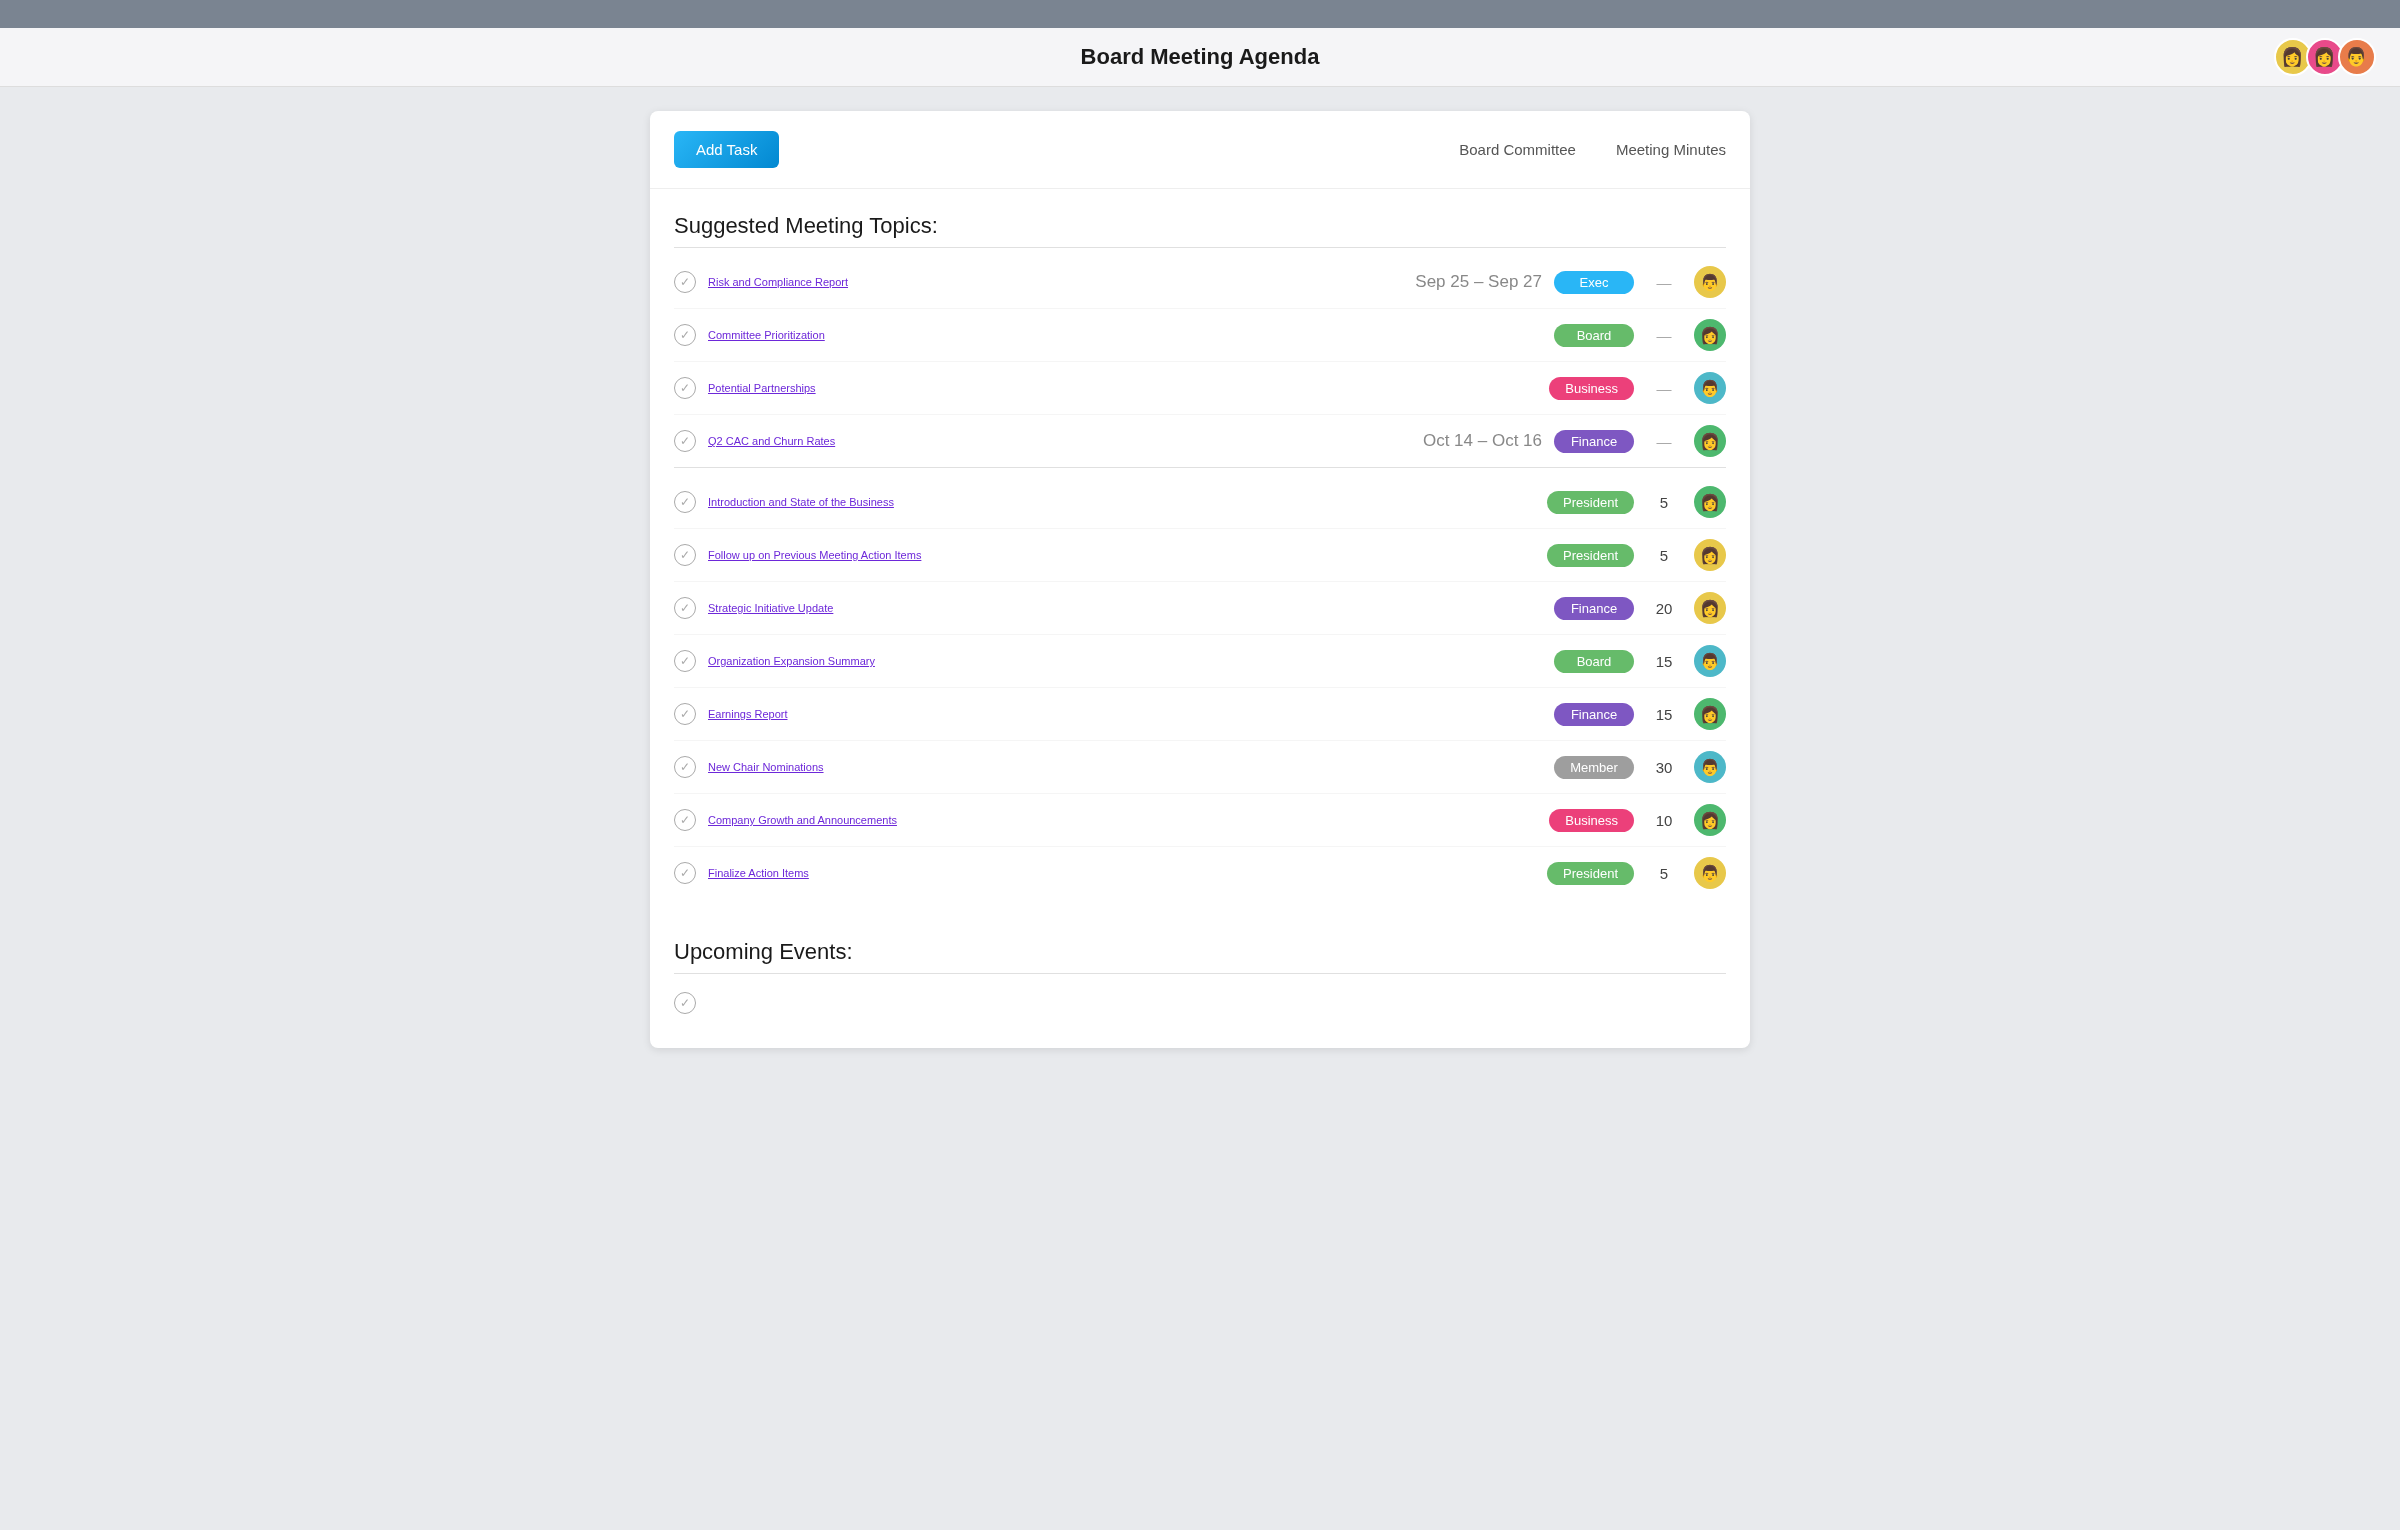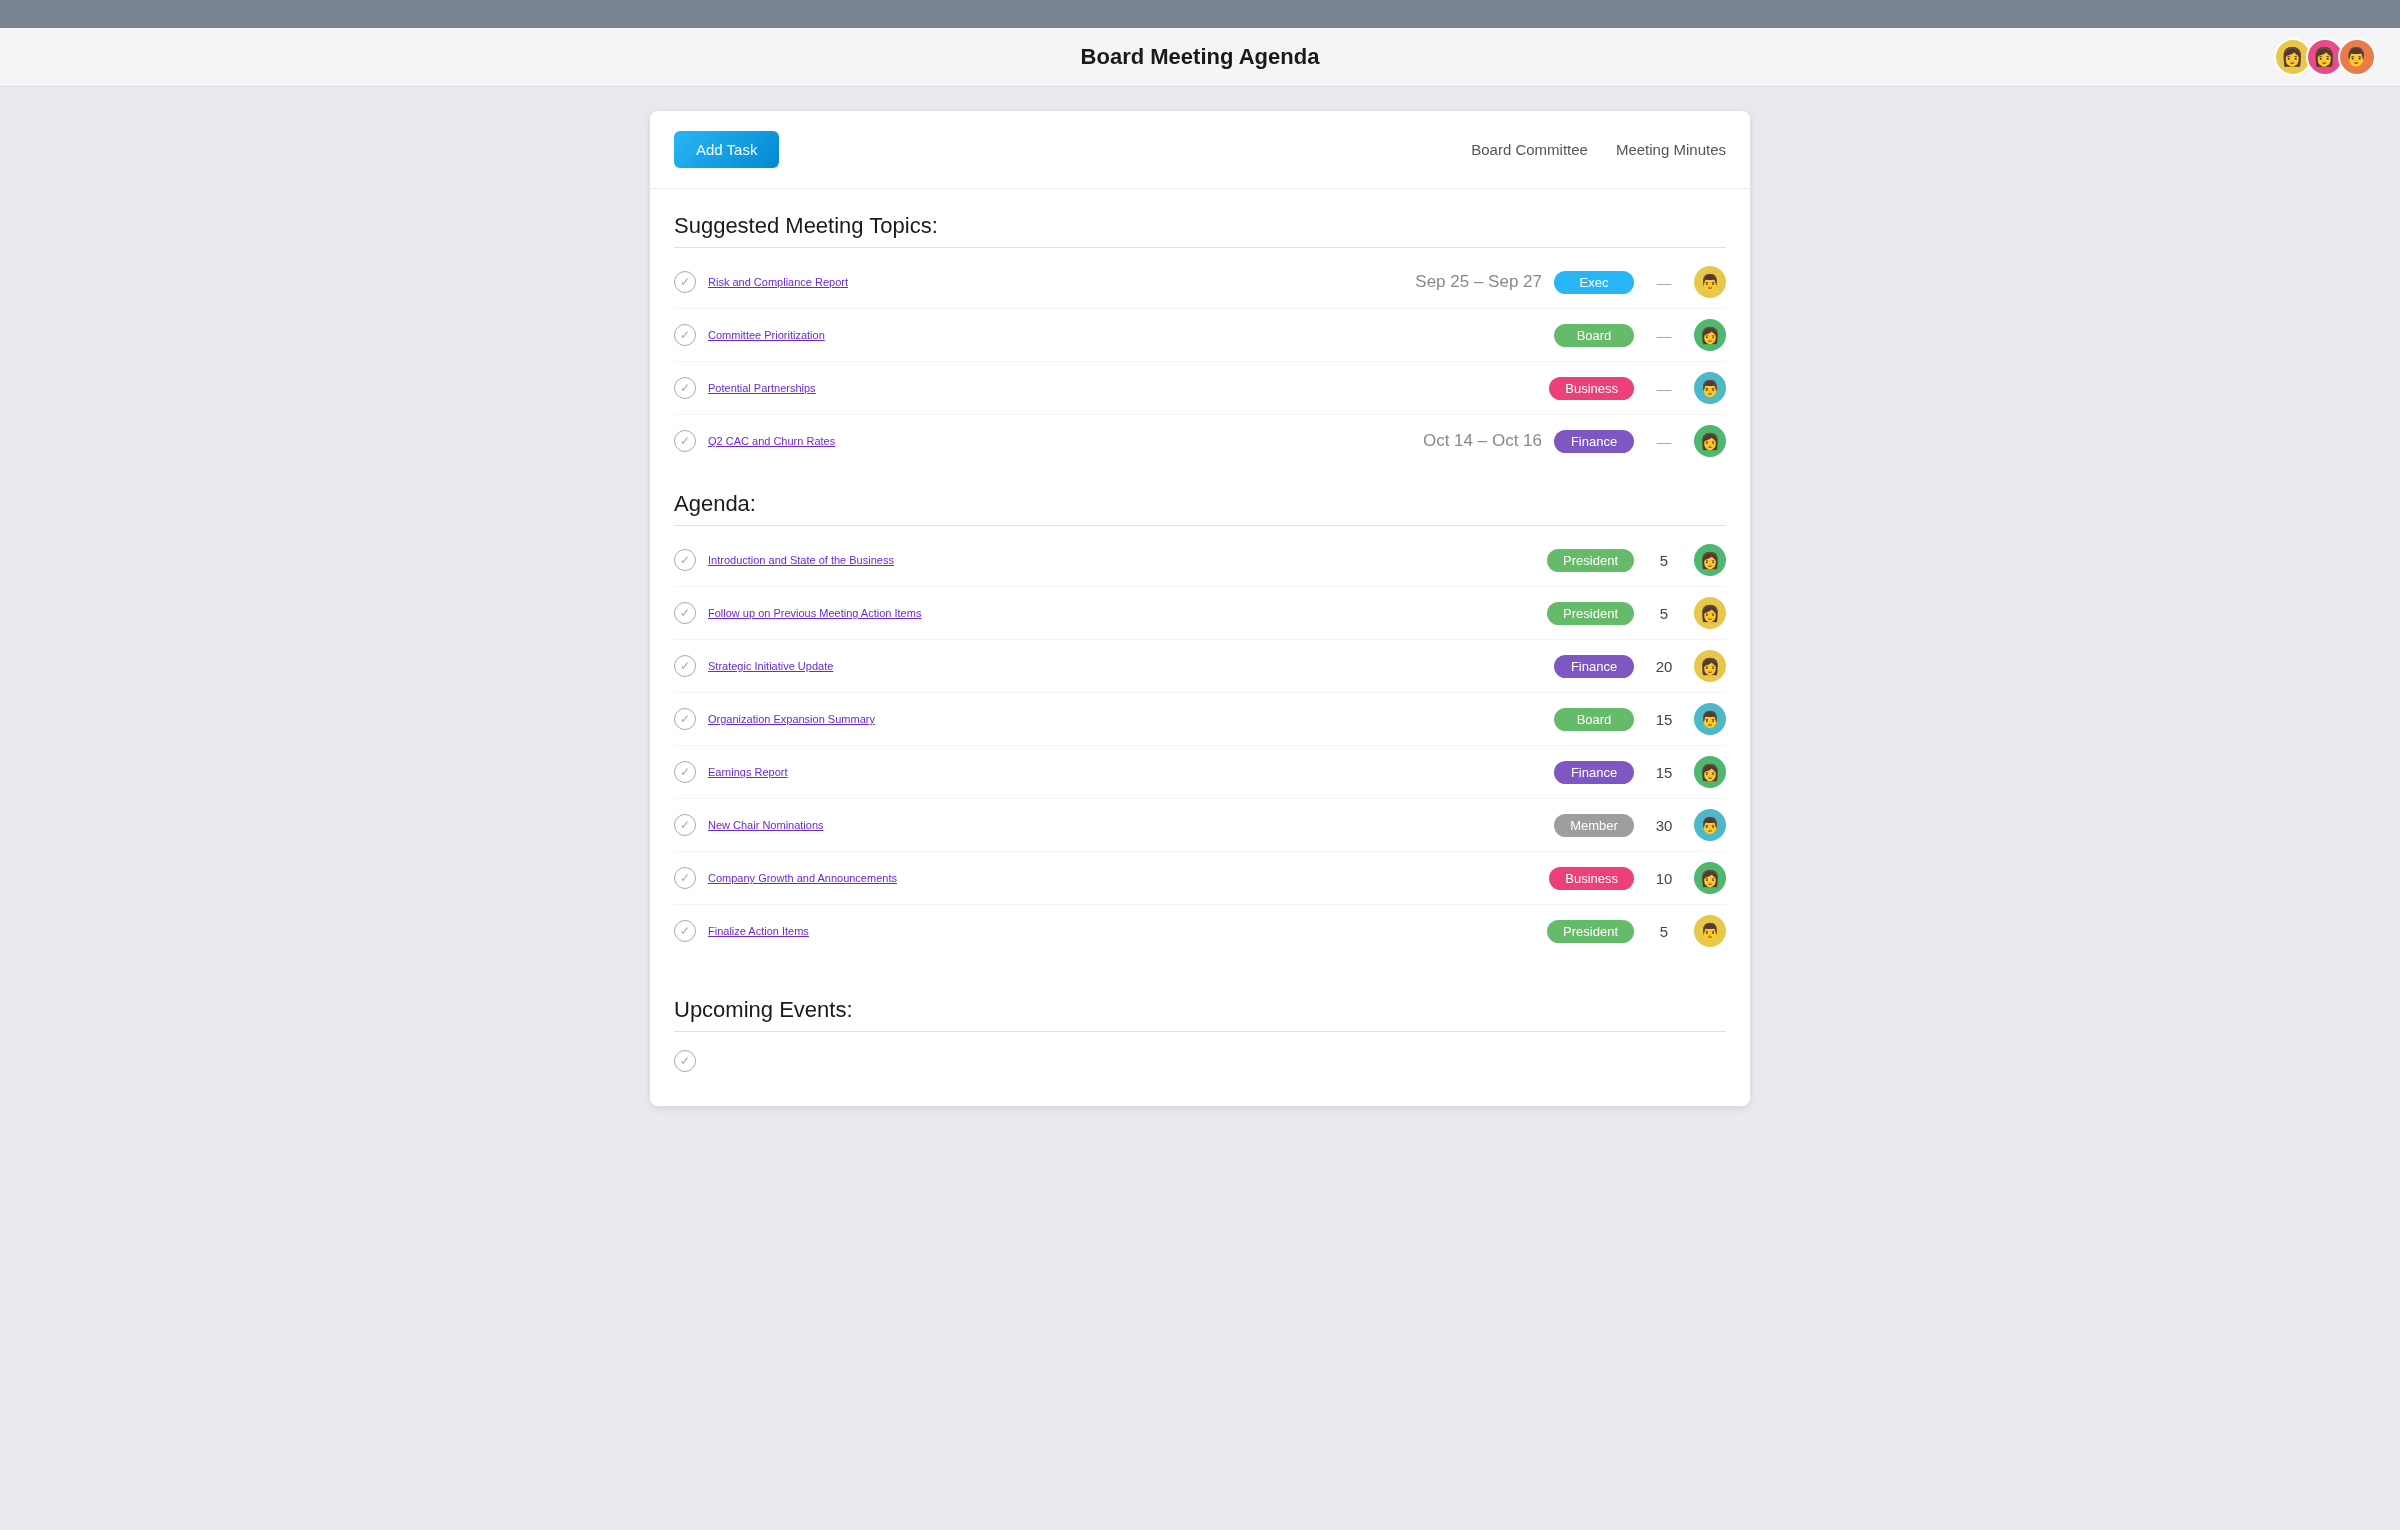--- a/index.html
+++ b/index.html
@@ -68,21 +68,21 @@
       color: white;
       border: none;
       border-radius: 6px;
       padding: 10px 22px;
       font-size: 15px;
       font-weight: 500;
       cursor: pointer;
     }
     .toolbar-nav {
       display: flex;
-      gap: 28px;
+      gap: 40px;
     }
     .nav-link {
       font-size: 15px;
       color: #555;
       cursor: pointer;
       text-decoration: none;
     }
     .content-area {
       padding: 0 24px 24px;
     }
@@ -244,23 +244,20 @@
         <div class="check-icon">✓</div>
         <span class="task-name">Q2 CAC and Churn Rates</span>
         <span class="task-date">Oct 14 – Oct 16</span>
         <span class="tag tag-finance">Finance</span>
         <span class="task-dash">—</span>
         <div class="task-avatar av-green">👩</div>
       </div>
 
     </div>
 
-    <div class="section-header">
-      <span class="section-title">Agenda:</span>
-    </div>
     <div class="section-divider"></div>
 
     <div>
 
       <div class="task-row">
         <div class="check-icon">✓</div>
         <span class="task-name">Introduction and State of the Business</span>
         <span class="tag tag-president">President</span>
         <span class="task-number">5</span>
         <div class="task-avatar av-green">👩</div>

